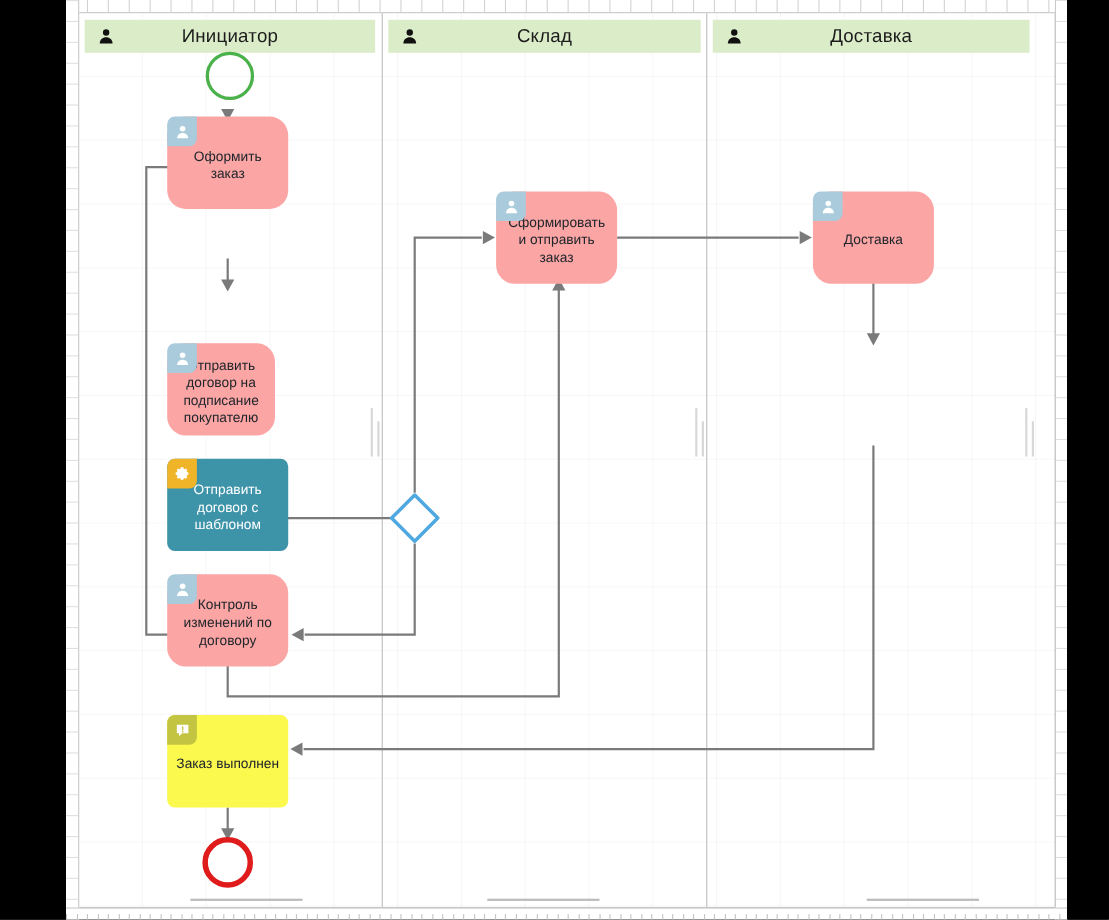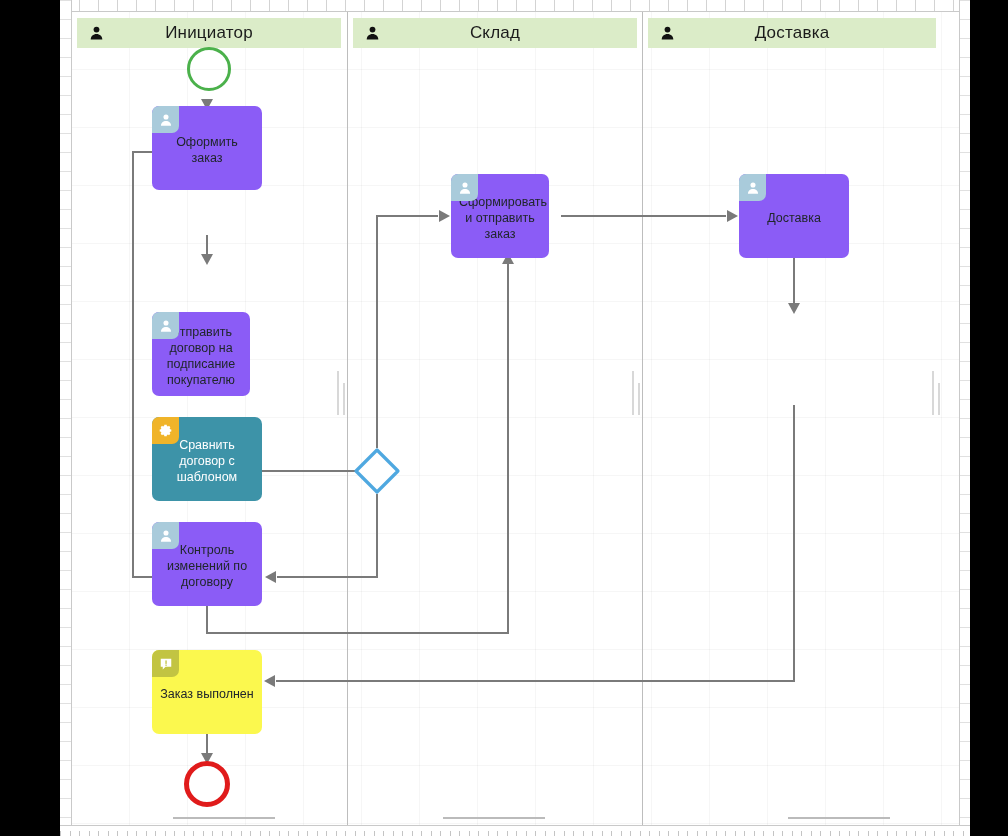--- a/index.html
+++ b/index.html
@@ -63,21 +63,21 @@
   }
   .node .label{display:block;width:100%;}
   .badge{
     position:absolute;left:0;top:0;width:27px;height:27px;
     border-radius:7px 0 7px 0;
     display:flex;align-items:center;justify-content:center;
     z-index:21;
   }
   .badge svg{display:block;}
 
-  .n-blue{background:#8b5cf6;}
+  .n-blue{background:#fca5a5;border-radius:17px;}
   .n-olive{background:#e6ecc5;}
   .n-teal{background:#3d93a8;color:#ffffff;}
   .n-yellow{background:#fbf84e;}
   .n-amber{background:#fae3a0;}
 
   .b-blue{background:#a9cbdb;}
   .b-olive{background:#9aa64e;}
   .b-gold{background:#f0b429;}
   .b-khaki{background:#c2c442;}
   .b-orange{background:#e2a02b;}
@@ -468,21 +468,21 @@
     <span class="label">Отправить договор на подписание покупателю</span>
   </div>
 
   <div class="node n-teal" style="left:81px;top:406px;width:110px;height:84px;">
     <span class="badge b-gold">
       <svg viewBox="0 0 16 16" width="15" height="15">
         <path fill="#fff" d="M8 5.1a2.9 2.9 0 100 5.8 2.9 2.9 0 000-5.8zm0 4.4a1.5 1.5 0 110-3 1.5 1.5 0 010 3z"></path>
         <path fill="#fff" d="M14.2 6.9l-1.3-.2a5 5 0 00-.5-1.2l.8-1-1.5-1.5-1 .8a5 5 0 00-1.2-.5L9.3 1.8H6.7l-.2 1.5a5 5 0 00-1.2.5l-1-.8L2.8 4.5l.8 1a5 5 0 00-.5 1.2l-1.3.2v2.2l1.3.2c.1.4.3.8.5 1.2l-.8 1 1.5 1.5 1-.8c.4.2.8.4 1.2.5l.2 1.3h2.6l.2-1.3c.4-.1.8-.3 1.2-.5l1 .8 1.5-1.5-.8-1c.2-.4.4-.8.5-1.2l1.3-.2z"></path>
       </svg>
     </span>
-    <span class="label">Сравнить договор с шаблоном</span>
+    <span class="label">Отправить договор с шаблоном</span>
   </div>
 
   <div class="node n-blue" style="left:81px;top:511px;width:110px;height:84px;">
     <span class="badge b-blue">
       <svg viewBox="0 0 16 16" width="14" height="14">
           <circle cx="8" cy="4.6" r="2.9" fill="#fff"></circle>
           <path d="M2.2 14.6c0-3.3 2.6-5.5 5.8-5.5s5.8 2.2 5.8 5.5z" fill="#fff"></path>
         </svg>
     </span>
     <span class="label">Контроль изменений по договору</span>
@@ -500,21 +500,21 @@
   </div>
 
   <div class="event" id="end-event" style="left:113px;top:750px;width:46px;height:46px;"></div>
 
   <div id="gateway" style="left:282px;top:436px;width:48px;height:48px;">
     <svg width="48" height="48" viewBox="0 0 48 48">
       <polygon points="24,3 45,24 24,45 3,24" fill="#ffffff" stroke="#4fa8e0" stroke-width="3.2" stroke-linejoin="round"></polygon>
     </svg>
   </div>
 
-  <div class="node n-blue" style="left:380px;top:163px;width:98px;height:84px;">
+  <div class="node n-blue" style="left:380px;top:163px;width:110px;height:84px;">
     <span class="badge b-blue">
       <svg viewBox="0 0 16 16" width="14" height="14">
           <circle cx="8" cy="4.6" r="2.9" fill="#fff"></circle>
           <path d="M2.2 14.6c0-3.3 2.6-5.5 5.8-5.5s5.8 2.2 5.8 5.5z" fill="#fff"></path>
         </svg>
     </span>
     <span class="label">Сформировать и отправить заказ</span>
   </div>
 
   <div class="node n-blue" style="left:668px;top:163px;width:110px;height:84px;">

